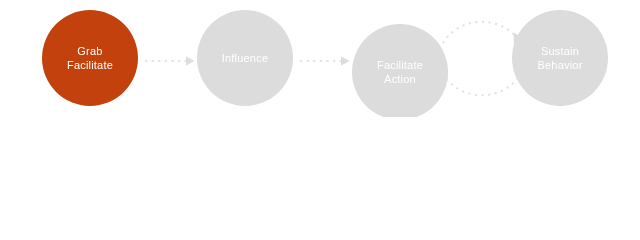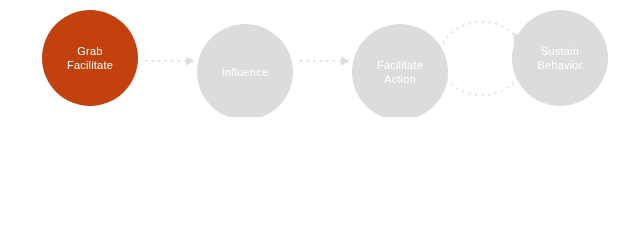--- a/index.html
+++ b/index.html
@@ -77,21 +77,21 @@
       <path d="M 518,78 A 44 40 0 0 1 443,74" fill="none" stroke="#e4e4e4" stroke-width="2.1" stroke-linecap="butt" stroke-dasharray="2.2 4.4"></path>
       <path d="M447.5,67.5 L437,73.5 L447,80.5 z" fill="#dcdcdc"></path>
     </g>
   </svg>
 
   <div class="node" id="node-0" style="left: 42px; top: 10px; width: 96px; height: 96px; background: #c2410c; color: rgb(255, 255, 255);">
     <span class="line">Grab</span>
     <span class="line">Facilitate</span>
   </div>
 
-  <div class="node" id="node-1" style="left: 197px; top: 24px; width: 96px; height: 96px; background: rgb(220, 220, 220); color: rgb(255, 255, 255); gap: 23px;">
+  <div class="node" id="node-1" style="left: 197px; top: 10px; width: 96px; height: 96px; background: rgb(220, 220, 220); color: rgb(255, 255, 255); gap: 23px;">
     <span class="line">Influence</span>
   </div>
 
   <div class="node" id="node-2" style="left: 352px; top: 24px; width: 96px; height: 96px; background: rgb(220, 220, 220); color: rgb(255, 255, 255);">
     <span class="line">Facilitate</span>
     <span class="line">Action</span>
   </div>
 
   <div class="node" id="node-3" style="left: 512px; top: 10px; width: 96px; height: 96px; background: rgb(220, 220, 220); color: rgb(255, 255, 255);">
     <span class="line">Sustain</span>

